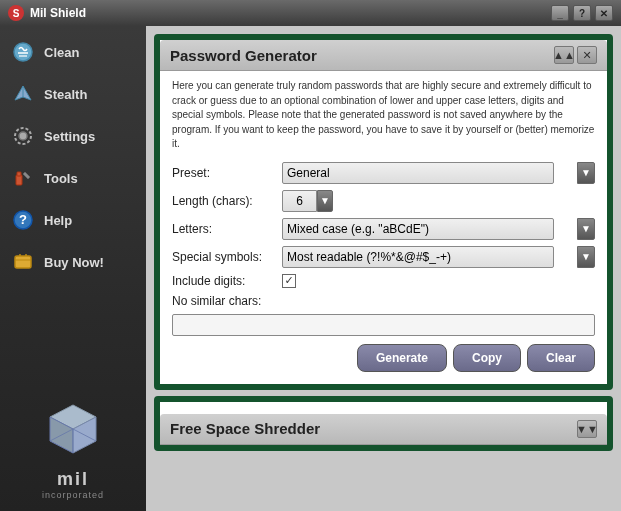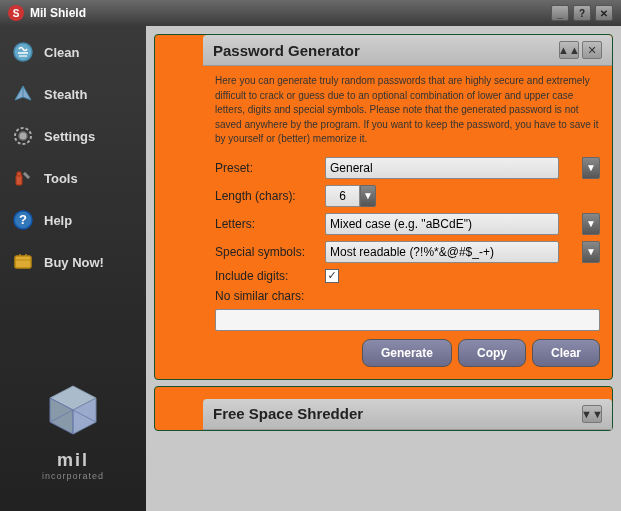--- a/index.html
+++ b/index.html
@@ -74,21 +74,21 @@
       display: flex; align-items: center; justify-content: center;
       flex-shrink: 0;
     }
     .nav-icon svg { width: 22px; height: 22px; }
 
     .sidebar-logo {
       margin-top: auto;
       display: flex;
       flex-direction: column;
       align-items: center;
-      padding-bottom: 30px;
+      padding-bottom: 11px;
     }
     .logo-cube {
       width: 70px; height: 70px;
     }
     .logo-text {
       color: #ccc;
       font-size: 18px;
       font-weight: bold;
       letter-spacing: 2px;
       margin-top: 4px;
@@ -104,24 +104,23 @@
       flex: 1;
       background: #c8c8c8;
       display: flex;
       flex-direction: column;
       padding: 8px;
       gap: 6px;
     }
 
     
     .panel {
-      background: #f97316;
-      border: 1px solid #14532d;
+      background: #ffffff;
+      border: 6px solid #14532d;
       border-radius: 4px;
-      padding-left: 48px;
     }
     .panel-header {
       background: linear-gradient(to bottom, #d0d0d0, #b8b8b8);
       border-bottom: 1px solid #999;
       border-radius: 4px 4px 0 0;
       padding: 6px 10px;
       display: flex;
       align-items: center;
       justify-content: space-between;
     }

